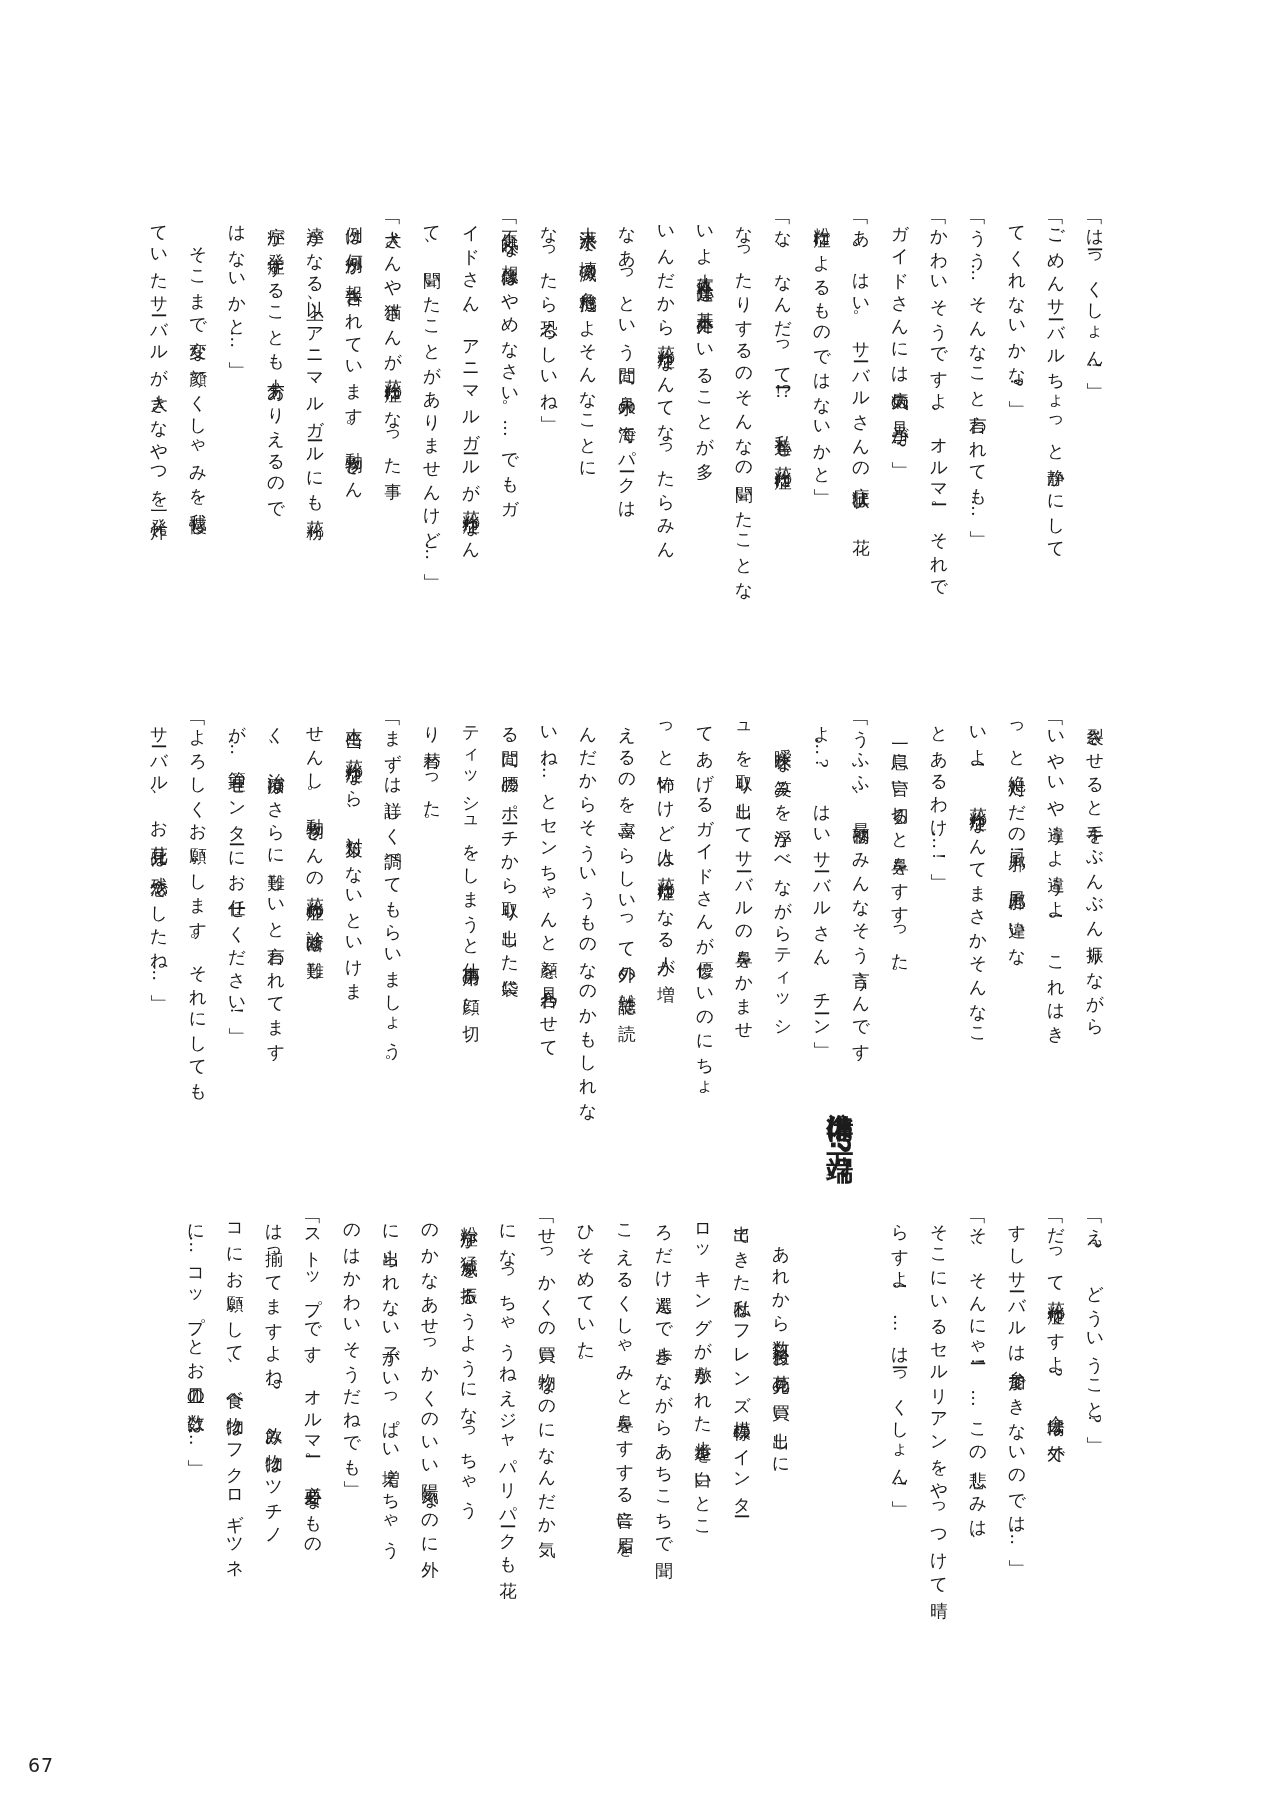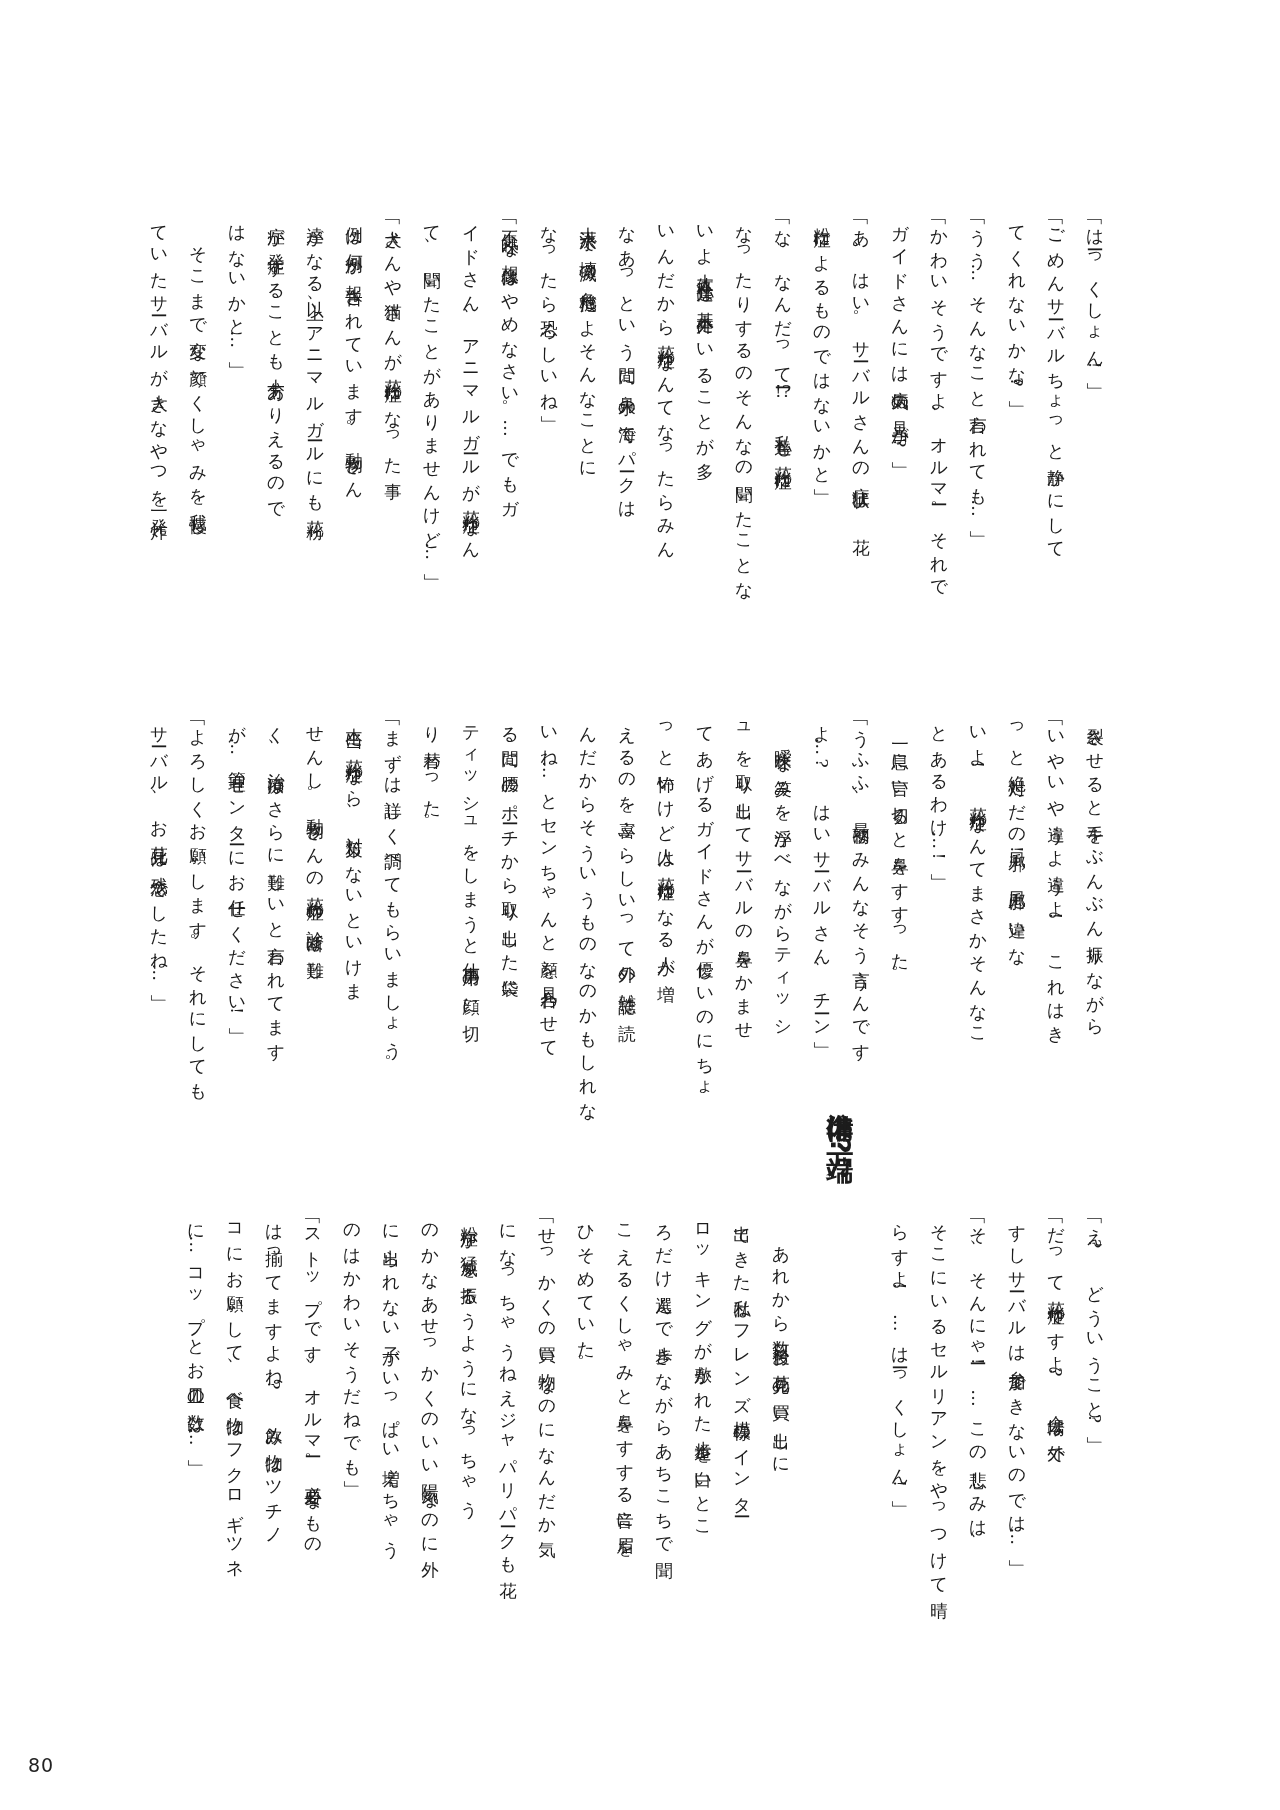--- a/index.html
+++ b/index.html
@@ -114,13 +114,13 @@
     <p class="col">「よろしくお願いします。それにしても</p>
     <p class="col">サーバル、お花見は残念でしたね…」</p>
   </section>
 
 <section class="band band-3">
   <div class="colgroup"><p class="col">「え?　どういうこと?」</p><p class="col">「だって花粉症ですよ?　会場は外で</p><p class="col">すしサーバルは参加できないのでは…」</p><p class="col">「そ、そんにゃー!　…この悲しみは、</p><p class="col">そこにいるセルリアンをやっつけて晴</p><p class="col">らすよ!　…はーっくしょん!」</p></div>
   <h2 class="heading">準備は万端?</h2>
   <div class="colgroup"><p class="col">　あれから数日後お花見の買い出しに</p><p class="col">出てきた私はフレンズ模様のインター</p><p class="col">ロッキングが敷かれた歩道を白いとこ</p><p class="col">ろだけ選んで歩きながらあちこちで聞</p><p class="col">こえるくしゃみと鼻をすする音に眉を</p><p class="col">ひそめていた。</p><p class="col">「せっかくの買い物なのになんだか気</p><p class="col">になっちゃうねえジャパリパークも花</p><p class="col">粉症が猛威を振るうようになっちゃう</p><p class="col">のかなあせっかくのいい陽気なのに外</p><p class="col">に出られない子がいっぱい増えちゃう</p><p class="col">のはかわいそうだねでも」</p><p class="col">「ストップです、オルマー。必要なもの</p><p class="col">は揃ってますよね?　飲み物はツチノ</p><p class="col">コにお願いして、食べ物はフクロギツネ</p><p class="col">に…コップとお皿の数は…」</p></div>
 </section>
 
-<div class="page-number">80</div>
+<div class="page-number">67</div>
 
 </body></html>

